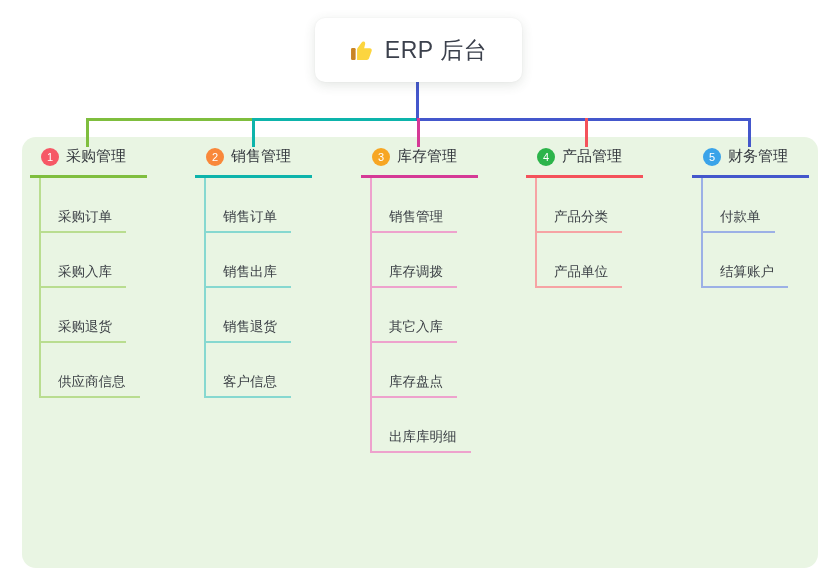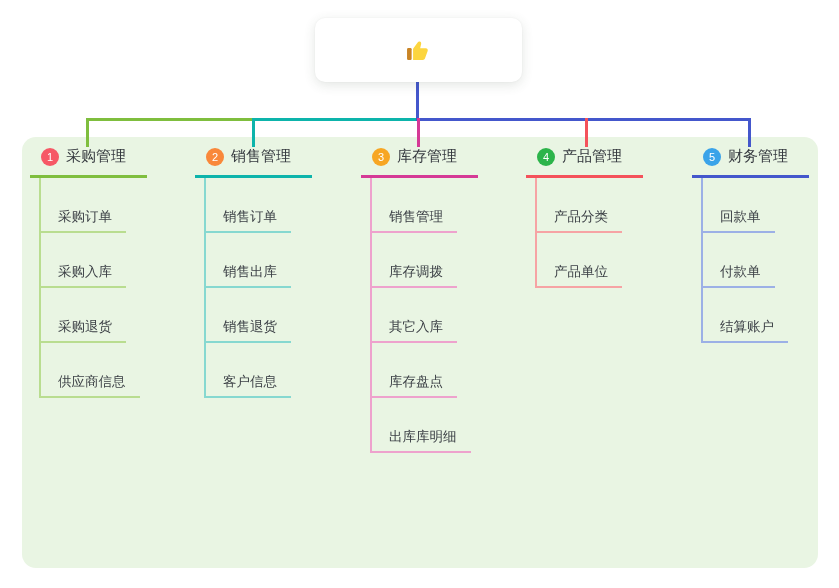--- a/index.html
+++ b/index.html
@@ -69,20 +69,21 @@
   <div class="line drop d4"></div>
   <div class="line drop d5"></div>
 
   <div class="node-root">
     <span class="thumb">
       <svg width="25" height="25" viewBox="0 0 24 24">
         <rect x="1" y="9.5" width="4.4" height="11.5" rx="1.2" fill="#c98425"></rect>
         <path d="M6.8 21h9.4c.9 0 1.7-.57 2-1.42l2.6-7.1c.45-1.25-.47-2.58-1.8-2.58h-5.4l.95-4.25c.22-.97-.37-1.94-1.3-2.18-.8-.2-1.63.13-2.05.83L6.8 10.3z" fill="#fcd53f"></path>
       </svg>
     </span>
+    <span>ERP 后台</span>
   </div>
 
   <div class="branch b1">
     <div class="head">
       <span class="badge">1</span>
       <span>采购管理</span>
     </div>
     <div class="children">
       <div class="child">
           <span>采购订单</span>
@@ -159,23 +160,20 @@
     </div>
   </div>
 
   <div class="branch b5">
     <div class="head">
       <span class="badge">5</span>
       <span>财务管理</span>
     </div>
     <div class="children">
       <div class="child">
-          <span>回款单</span>
-        </div>
-      <div class="child">
           <span>付款单</span>
         </div>
       <div class="child">
           <span>结算账户</span>
         </div>
     </div>
   </div>
 
 </div>
 

